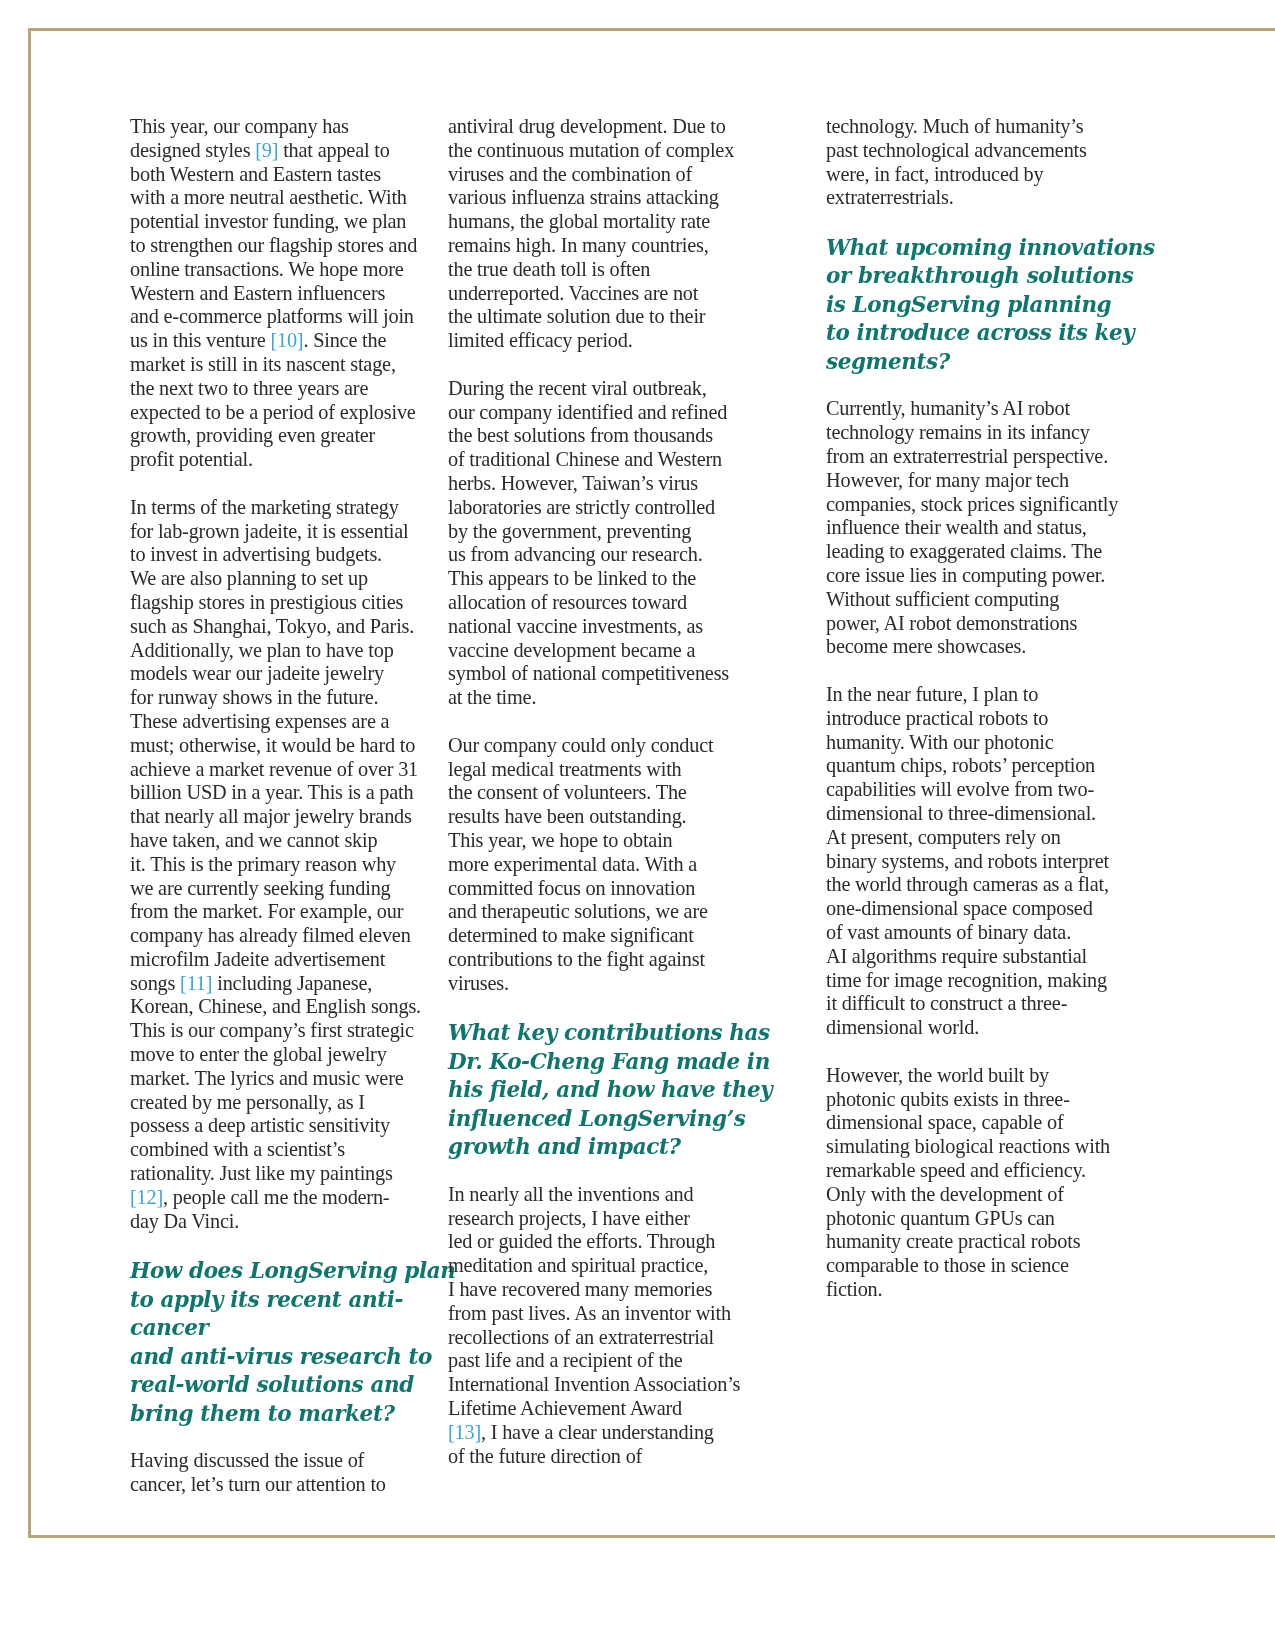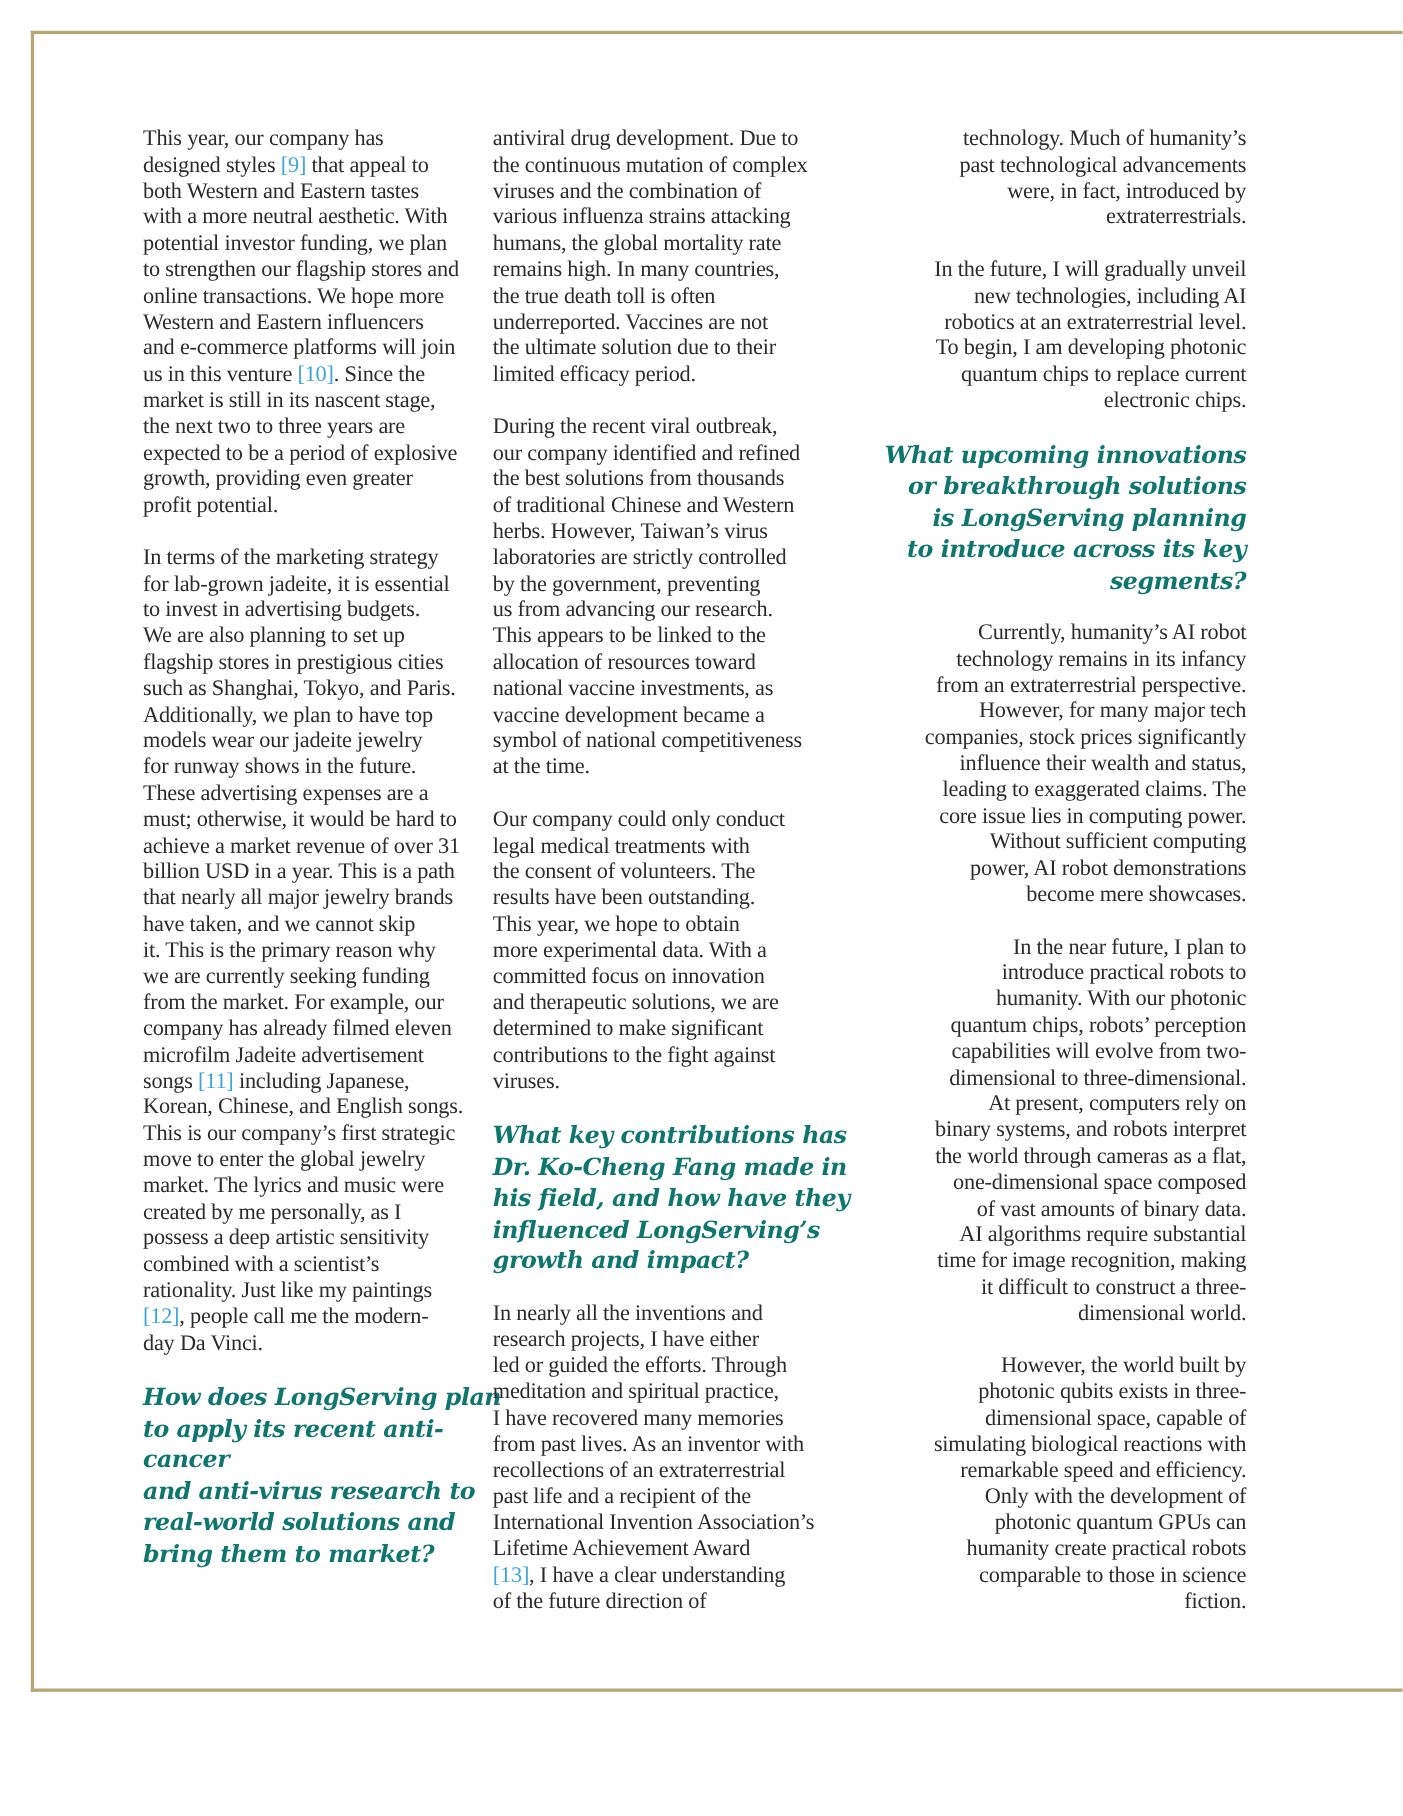--- a/index.html
+++ b/index.html
@@ -10,21 +10,21 @@
     box-sizing: border-box;
   }
   .col {
     position: absolute; top: 115px; width: 330px;
     font-family: "Liberation Serif", "DejaVu Serif", serif;
     font-size: 20.3px; line-height: 23.8px; color: #2b2b2b;
     letter-spacing: -0.2px;
   }
   .col1 { left: 102px; margin-left: 28px; }
   .col2 { left: 448px; }
-  .col3 { left: 803px; text-align: right; }
+  .col3 { left: 826px; }
   .col p { margin: 0 0 23.8px 0; white-space: pre-line; }
   .col h3 {
     margin: 0 0 21px 0;
     font-family: "DejaVu Serif", "Liberation Serif", serif;
     font-style: italic; font-weight: bold; font-size: 21.5px; line-height: 28.5px;
     color: #0f766e; letter-spacing: -0.4px; white-space: pre-line;
   }
   .ref { color: #3aa6d8; }
 </style>
 </head>
@@ -77,20 +77,22 @@
 possess a deep artistic sensitivity
 combined with a scientist’s
 rationality. Just like my paintings
 </span><span class="ref">[12]</span><span>, people call me the modern-
 day Da Vinci.</span></p>
     <h3>How does LongServing plan
 to apply its recent anti-cancer
 and anti-virus research to
 real-world solutions and
 bring them to market?</h3>
+    <p><span>Having discussed the issue of
+cancer, let’s turn our attention to</span></p>
   </div>
 <div class="col col2">
     <p><span>antiviral drug development. Due to
 the continuous mutation of complex
 viruses and the combination of
 various influenza strains attacking
 humans, the global mortality rate
 remains high. In many countries,
 the true death toll is often
 underreported. Vaccines are not
@@ -137,26 +139,20 @@
 International Invention Association’s
 Lifetime Achievement Award
 </span><span class="ref">[13]</span><span>, I have a clear understanding
 of the future direction of</span></p>
   </div>
 <div class="col col3">
     <p><span>technology. Much of humanity’s
 past technological advancements
 were, in fact, introduced by
 extraterrestrials.</span></p>
-    <p><span>In the future, I will gradually unveil
-new technologies, including AI
-robotics at an extraterrestrial level.
-To begin, I am developing photonic
-quantum chips to replace current
-electronic chips.</span></p>
     <h3>What upcoming innovations
 or breakthrough solutions
 is LongServing planning
 to introduce across its key
 segments?</h3>
     <p><span>Currently, humanity’s AI robot
 technology remains in its infancy
 from an extraterrestrial perspective.
 However, for many major tech
 companies, stock prices significantly

